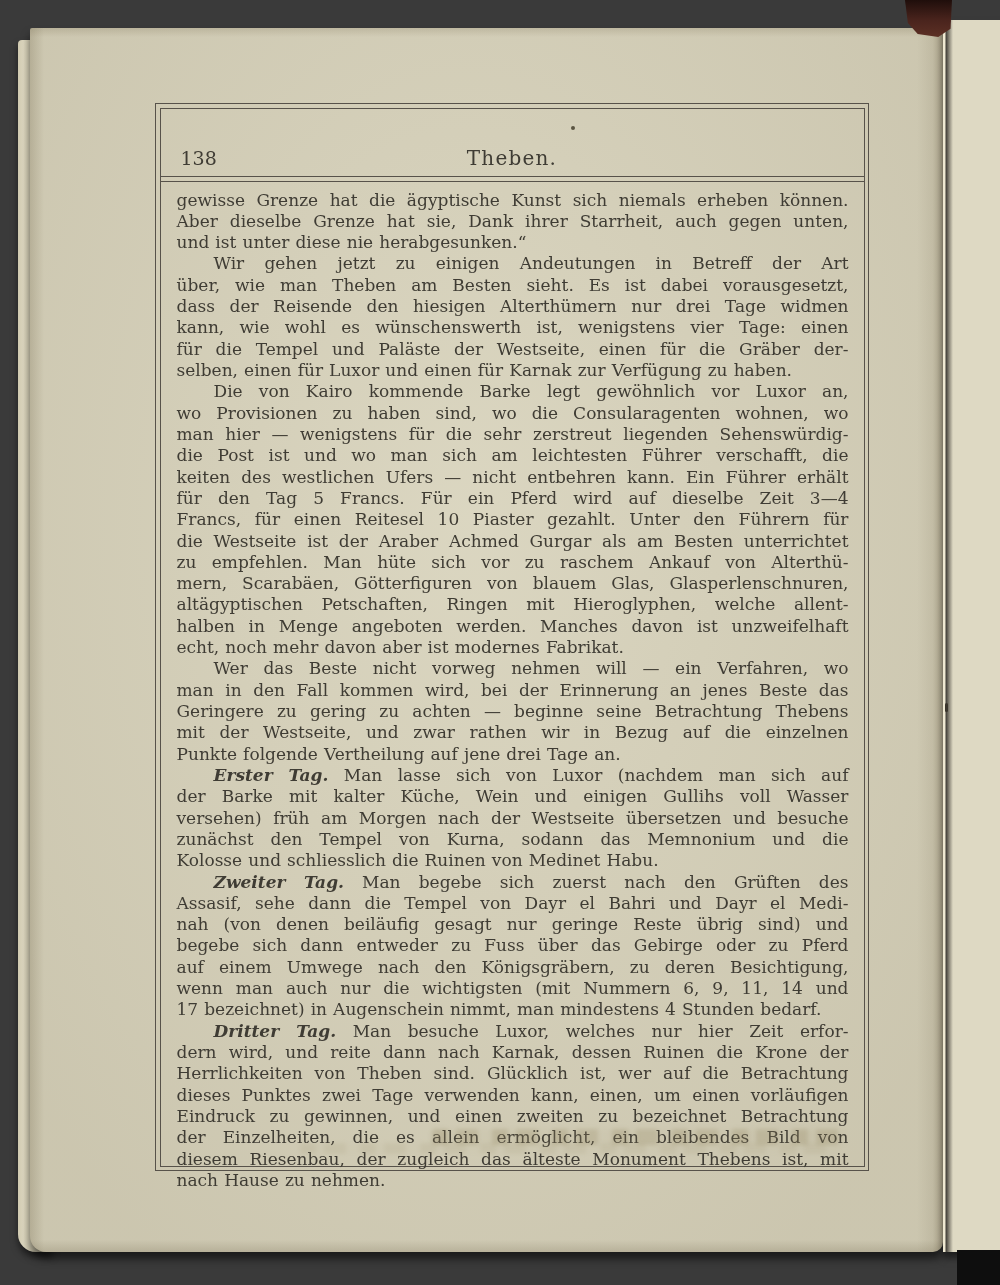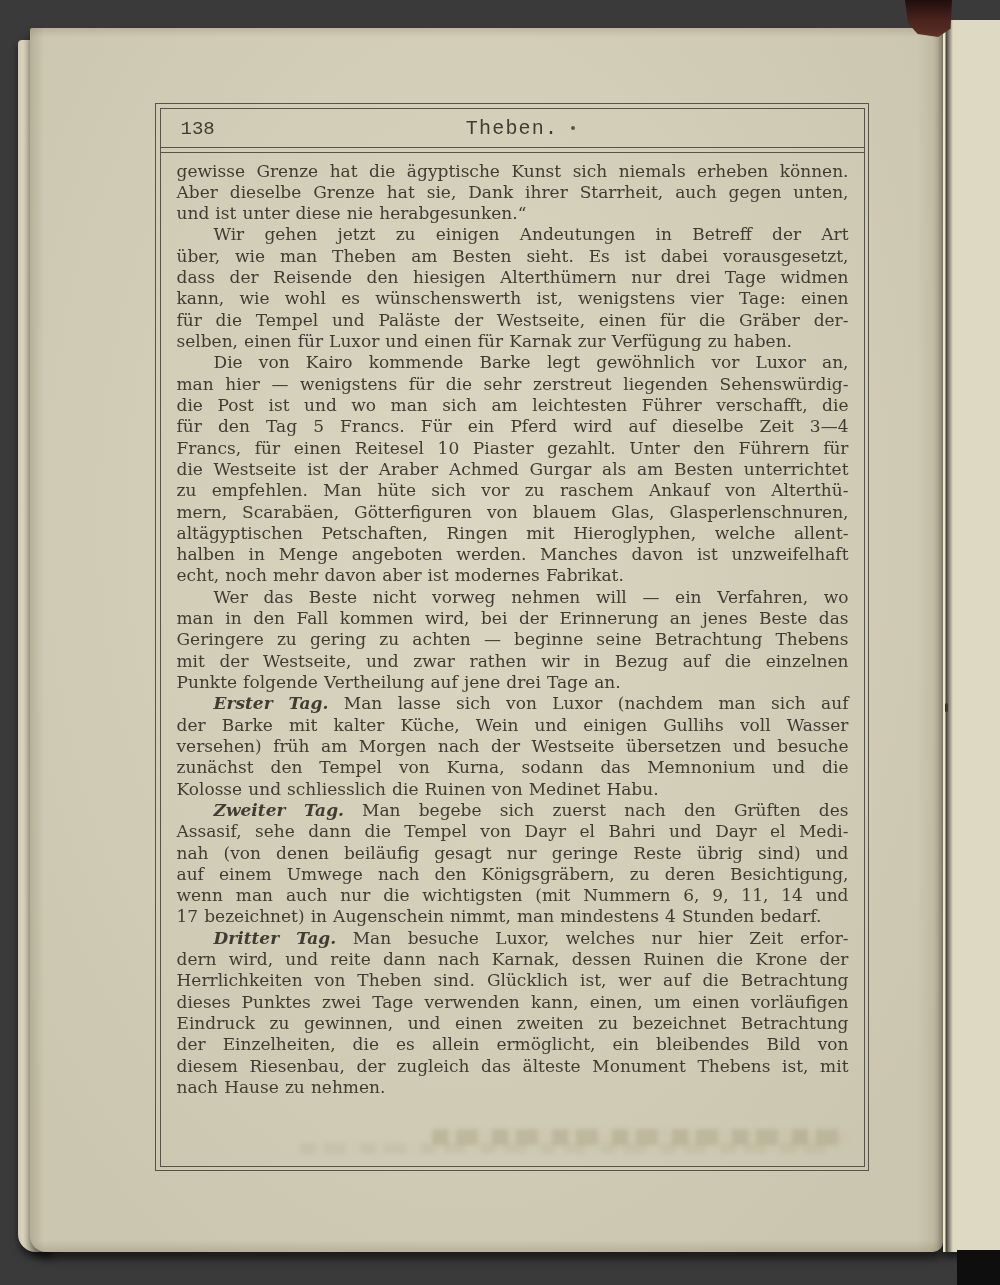--- a/index.html
+++ b/index.html
@@ -46,23 +46,23 @@
   
   .corner-shadow{
     position:absolute;left:957px;top:1250px;right:0;bottom:0;background:#0e0e0e;z-index:2;
   }
   
   .text-frame{
     position:absolute;left:155px;top:103px;width:712px;height:1066px;z-index:3;
     border:1.6px solid var(--rule,#57524a);
   }
   .frame-inner{position:absolute;inset:3.5px;border:1px solid var(--rule,#57524a);}
-  .running-header{position:relative;height:38px;color:var(--ink,#3f3c34);font-family:Liberation Mono, monospace;}
+  .running-header{position:relative;height:38px;color:var(--ink,#3f3c34);}
   .page-number{position:absolute;left:20px;top:0;line-height:40px;font-size:19px;}
-  .running-title{text-align:center;line-height:40px;font-size:20px;letter-spacing:1.2px;}
+  .running-title{text-align:center;line-height:40px;font-size:20px;letter-spacing:1.2px;margin-top:29px;}
   .header-rule{height:4px;border-top:1.6px solid var(--rule,#57524a);border-bottom:1px solid var(--rule,#57524a);}
   .text-body{
     padding:8px 15px 0 16px;color:var(--ink,#3f3c34);font-size:17px;
   }
   .tl{
     line-height:21.32px;height:21.32px;
     text-align:justify;text-align-last:justify;text-justify:inter-word;
     word-spacing:.04em;
   }
   .tl.end{text-align-last:left;}
@@ -106,22 +106,24 @@
         <div>
           <div class="tl ind">Wir gehen jetzt zu einigen Andeutungen in Betreff der Art</div>
           <div class="tl">über, wie man Theben am Besten sieht. Es ist dabei vorausgesetzt,</div>
           <div class="tl">dass der Reisende den hiesigen Alterthümern nur drei Tage widmen</div>
           <div class="tl">kann, wie wohl es wünschenswerth ist, wenigstens vier Tage: einen</div>
           <div class="tl">für die Tempel und Paläste der Westseite, einen für die Gräber der-</div>
           <div class="tl end">selben, einen für Luxor und einen für Karnak zur Verfügung zu haben.</div>
         </div>
         <div>
           <div class="tl ind">Die von Kairo kommende Barke legt gewöhnlich vor Luxor an,</div>
+          <div class="tl">wo Provisionen zu haben sind, wo die Consularagenten wohnen, wo</div>
           <div class="tl">man hier — wenigstens für die sehr zerstreut liegenden Sehenswürdig-</div>
           <div class="tl">die Post ist und wo man sich am leichtesten Führer verschafft, die</div>
+          <div class="tl">keiten des westlichen Ufers — nicht entbehren kann. Ein Führer erhält</div>
           <div class="tl">für den Tag 5 Francs. Für ein Pferd wird auf dieselbe Zeit 3—4</div>
           <div class="tl">Francs, für einen Reitesel 10 Piaster gezahlt. Unter den Führern für</div>
           <div class="tl">die Westseite ist der Araber Achmed Gurgar als am Besten unterrichtet</div>
           <div class="tl">zu empfehlen. Man hüte sich vor zu raschem Ankauf von Alterthü-</div>
           <div class="tl">mern, Scarabäen, Götterfiguren von blauem Glas, Glasperlenschnuren,</div>
           <div class="tl">altägyptischen Petschaften, Ringen mit Hieroglyphen, welche allent-</div>
           <div class="tl">halben in Menge angeboten werden. Manches davon ist unzweifelhaft</div>
           <div class="tl end">echt, noch mehr davon aber ist modernes Fabrikat.</div>
         </div>
         <div>
@@ -135,20 +137,21 @@
           <div class="tl ind"><em class="day-label">Erster Tag.</em> <span>Man lasse sich von Luxor (nachdem man sich auf</span></div>
           <div class="tl">der Barke mit kalter Küche, Wein und einigen Gullihs voll Wasser</div>
           <div class="tl">versehen) früh am Morgen nach der Westseite übersetzen und besuche</div>
           <div class="tl">zunächst den Tempel von Kurna, sodann das Memnonium und die</div>
           <div class="tl end">Kolosse und schliesslich die Ruinen von Medinet Habu.</div>
         </div>
         <div>
           <div class="tl ind"><em class="day-label">Zweiter Tag.</em> <span>Man begebe sich zuerst nach den Grüften des</span></div>
           <div class="tl">Assasif, sehe dann die Tempel von Dayr el Bahri und Dayr el Medi-</div>
           <div class="tl">nah (von denen beiläufig gesagt nur geringe Reste übrig sind) und</div>
+          <div class="tl">begebe sich dann entweder zu Fuss über das Gebirge oder zu Pferd</div>
           <div class="tl">auf einem Umwege nach den Königsgräbern, zu deren Besichtigung,</div>
           <div class="tl">wenn man auch nur die wichtigsten (mit Nummern 6, 9, 11, 14 und</div>
           <div class="tl end">17 bezeichnet) in Augenschein nimmt, man mindestens 4 Stunden bedarf.</div>
         </div>
         <div>
           <div class="tl ind"><em class="day-label">Dritter Tag.</em> <span>Man besuche Luxor, welches nur hier Zeit erfor-</span></div>
           <div class="tl">dern wird, und reite dann nach Karnak, dessen Ruinen die Krone der</div>
           <div class="tl">Herrlichkeiten von Theben sind. Glücklich ist, wer auf die Betrachtung</div>
           <div class="tl">dieses Punktes zwei Tage verwenden kann, einen, um einen vorläufigen</div>
           <div class="tl">Eindruck zu gewinnen, und einen zweiten zu bezeichnet Betrachtung</div>

